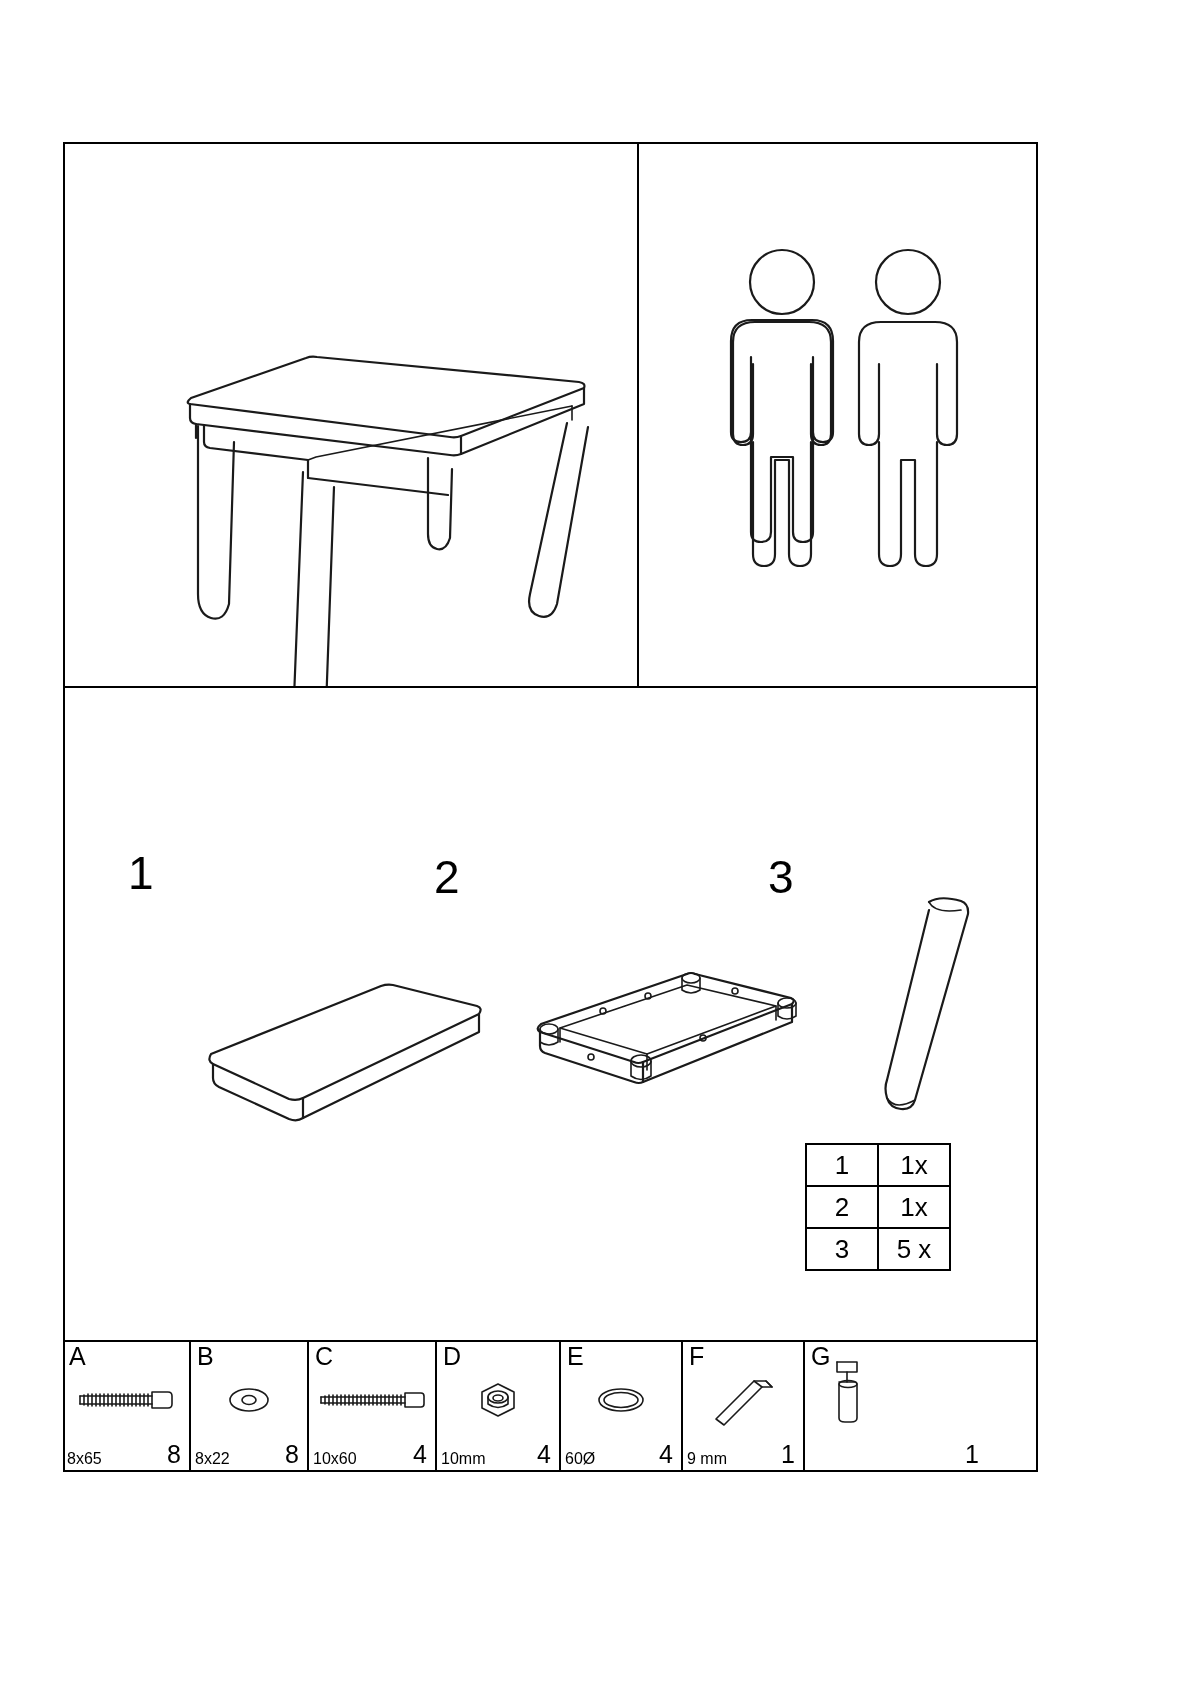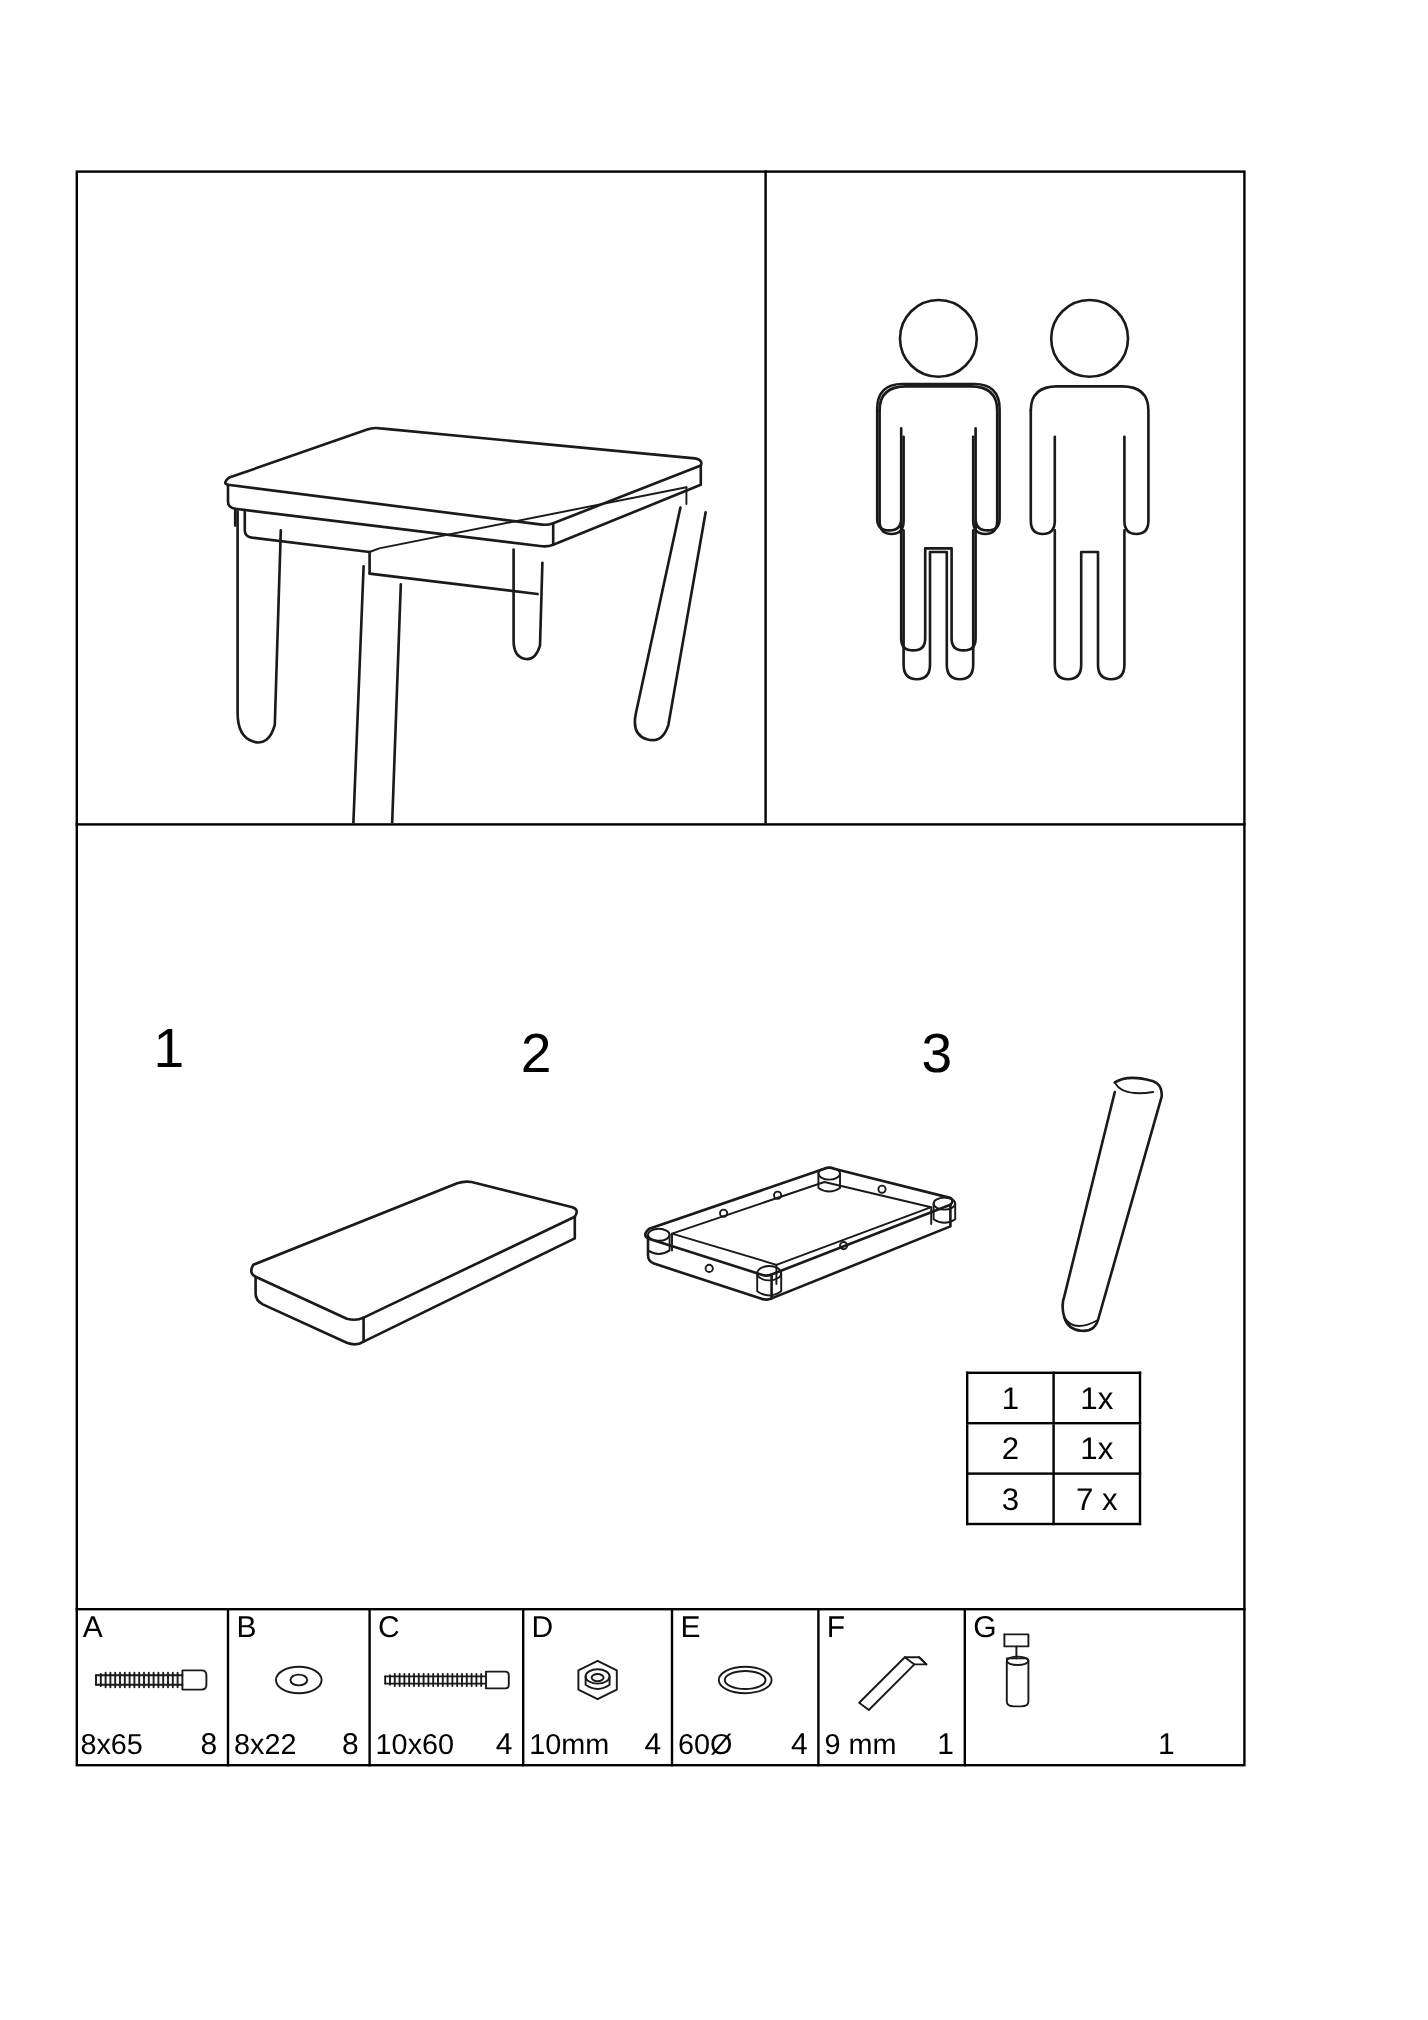--- a/index.html
+++ b/index.html
@@ -110,21 +110,21 @@
     position: absolute;
     left: 6px;
     top: 4px;
     font-size: 25px;
     line-height: 1;
   }
   .hw-size {
     position: absolute;
     left: 4px;
     bottom: 5px;
-    font-size: 24px;
+    font-size: 16px;
     line-height: 1;
   }
   .hw-count {
     position: absolute;
     right: 8px;
     bottom: 5px;
     font-size: 25px;
     line-height: 1;
   }
   .hw-icon {
@@ -256,21 +256,21 @@
         <tr>
       <td>1</td>
       <td>1x</td>
     </tr>
     <tr>
       <td>2</td>
       <td>1x</td>
     </tr>
     <tr>
       <td>3</td>
-      <td>7 x</td>
+      <td>5 x</td>
     </tr>
   </tbody>
     </table>
 
   <div class="hw-strip">
 
     <div class="hw-cell" style="width:128px">
       <div class="hw-letter">A</div>
       <div class="hw-icon">
         <svg width="104" height="26" viewBox="0 0 104 26">

